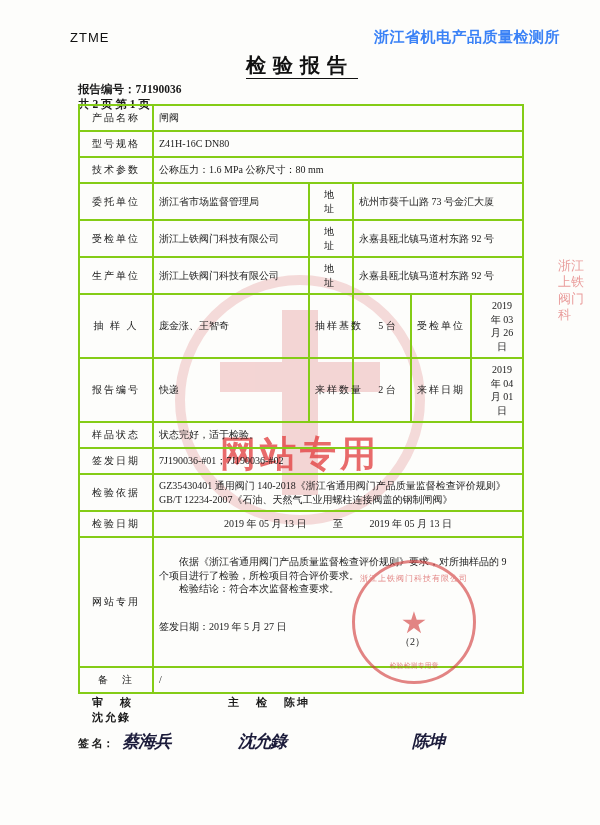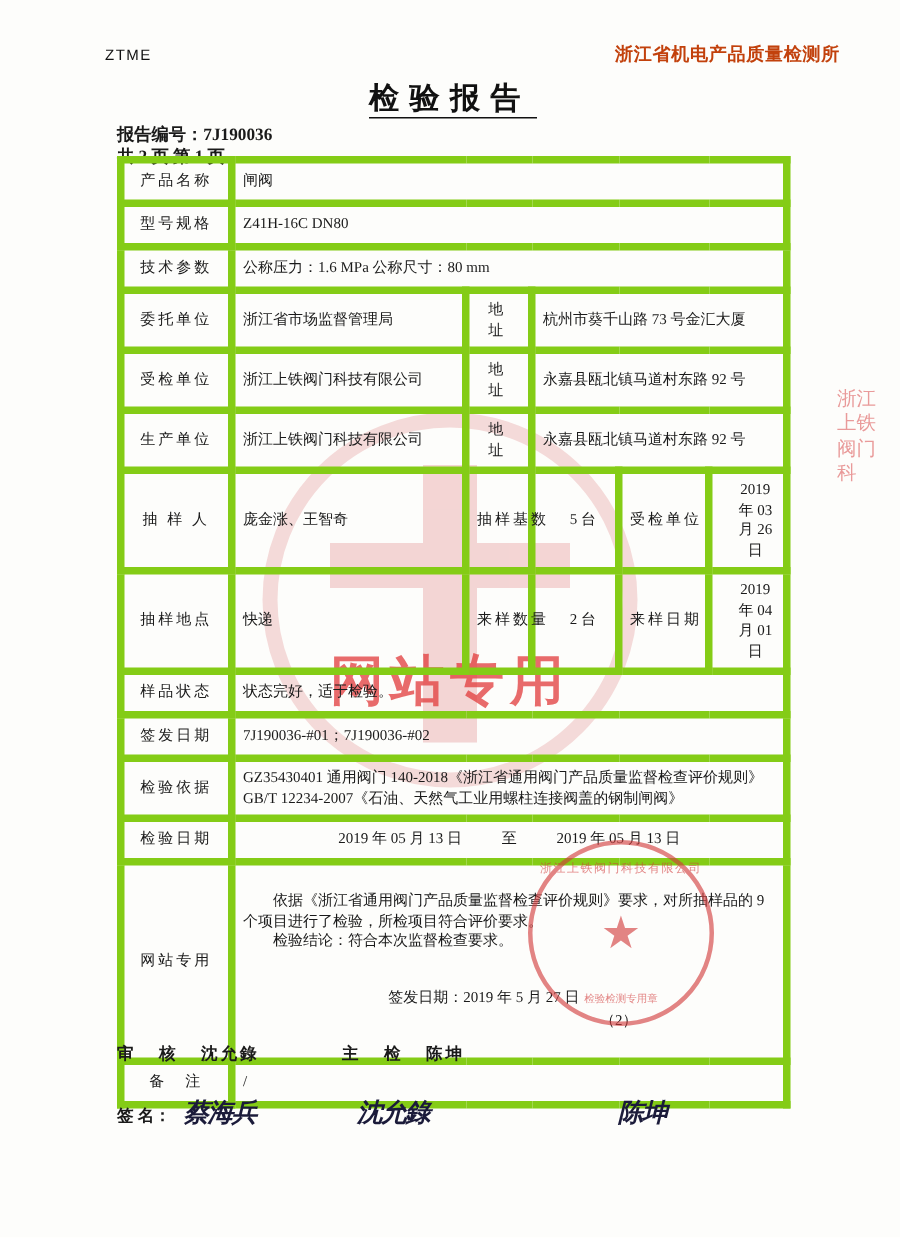--- a/index.html
+++ b/index.html
@@ -26,28 +26,28 @@
     position: absolute;
     top: 28px;
     left: 70px;
     right: 40px;
     display: flex;
     align-items: baseline;
     justify-content: space-between;
   }
   .brand {
     font-family: "Liberation Sans", sans-serif;
-    font-size: 10px;
+    font-size: 13px;
     letter-spacing: 1px;
     color: #111;
   }
   .org {
-    font-size: 12px;
-    font-weight: bold;
-    color: #c2410c;
+    font-size: 15px;
+    font-weight: bold;
+    color: #3b82f6;
     letter-spacing: 0.5px;
   }
 
   .doc-title {
     position: absolute;
     top: 52px;
     left: 0;
     right: 0;
     text-align: center;
     font-size: 20px;
@@ -81,21 +81,21 @@
   .tbl {
     position: absolute;
     top: 104px;
     left: 78px;
     width: 444px;
     border-collapse: collapse;
     font-size: 10px;
     table-layout: fixed;
   }
   .tbl td {
-    border: 5px solid #84cc16;
+    border: 2px solid #84cc16;
     padding: 4px 5px;
     vertical-align: middle;
     line-height: 1.35;
     height: 16px;
   }
   .lbl {
     width: 66px;
     text-align: center;
     letter-spacing: 2px;
     font-size: 10px;
@@ -112,21 +112,21 @@
   .taller { height: 44px; }
   .multi { line-height: 1.7; }
 
   .concl {
     line-height: 1.9;
     padding: 6px 10px 10px 10px;
   }
   .concl .indent { text-indent: 2em; }
   .concl .sig-line {
     margin-top: 24px;
-    text-align: center;
+    text-align: left;
     padding-right: 34px;
   }
   .concl .paren {
     text-align: right;
     padding-right: 92px;
     margin-top: 2px;
   }
 
   
   .sig-row {
@@ -135,21 +135,21 @@
     left: 78px;
     width: 444px;
     display: flex;
     font-size: 11px;
     font-weight: bold;
   }
   .sig-row .grp { display: flex; align-items: baseline; }
   .sig-row .k { letter-spacing: 3px; }
   .sig-row .v { margin-left: 14px; font-weight: bold; letter-spacing: 2px; }
   .g1 { width: 160px; }
-  .g2 { width: 150px; }
+  .g2 { width: 150px; flex-direction: column; }
   .g3 { width: 134px; }
 
   .sign-row {
     position: absolute;
     top: 730px;
     left: 78px;
     width: 444px;
     display: flex;
     font-size: 11px;
     font-weight: bold;
@@ -313,21 +313,21 @@
       </tr>
       <tr>
         <td class="lbl">抽 样 人</td>
         <td class="val">庞金涨、王智奇</td>
         <td class="lbl">抽样基数</td>
         <td class="val center">5 台</td>
         <td class="lbl">受检单位</td>
         <td class="val center">2019 年 03 月 26 日</td>
       </tr>
       <tr>
-        <td class="lbl">抽样地点</td>
+        <td class="lbl">报告编号</td>
         <td class="val">快递</td>
         <td class="lbl">来样数量</td>
         <td class="val center">2 台</td>
         <td class="lbl">来样日期</td>
         <td class="val center">2019 年 04 月 01 日</td>
       </tr>
       <tr>
         <td class="lbl tall">样品状态</td>
         <td class="val tall" colspan="5">状态完好，适于检验。</td>
       </tr>

